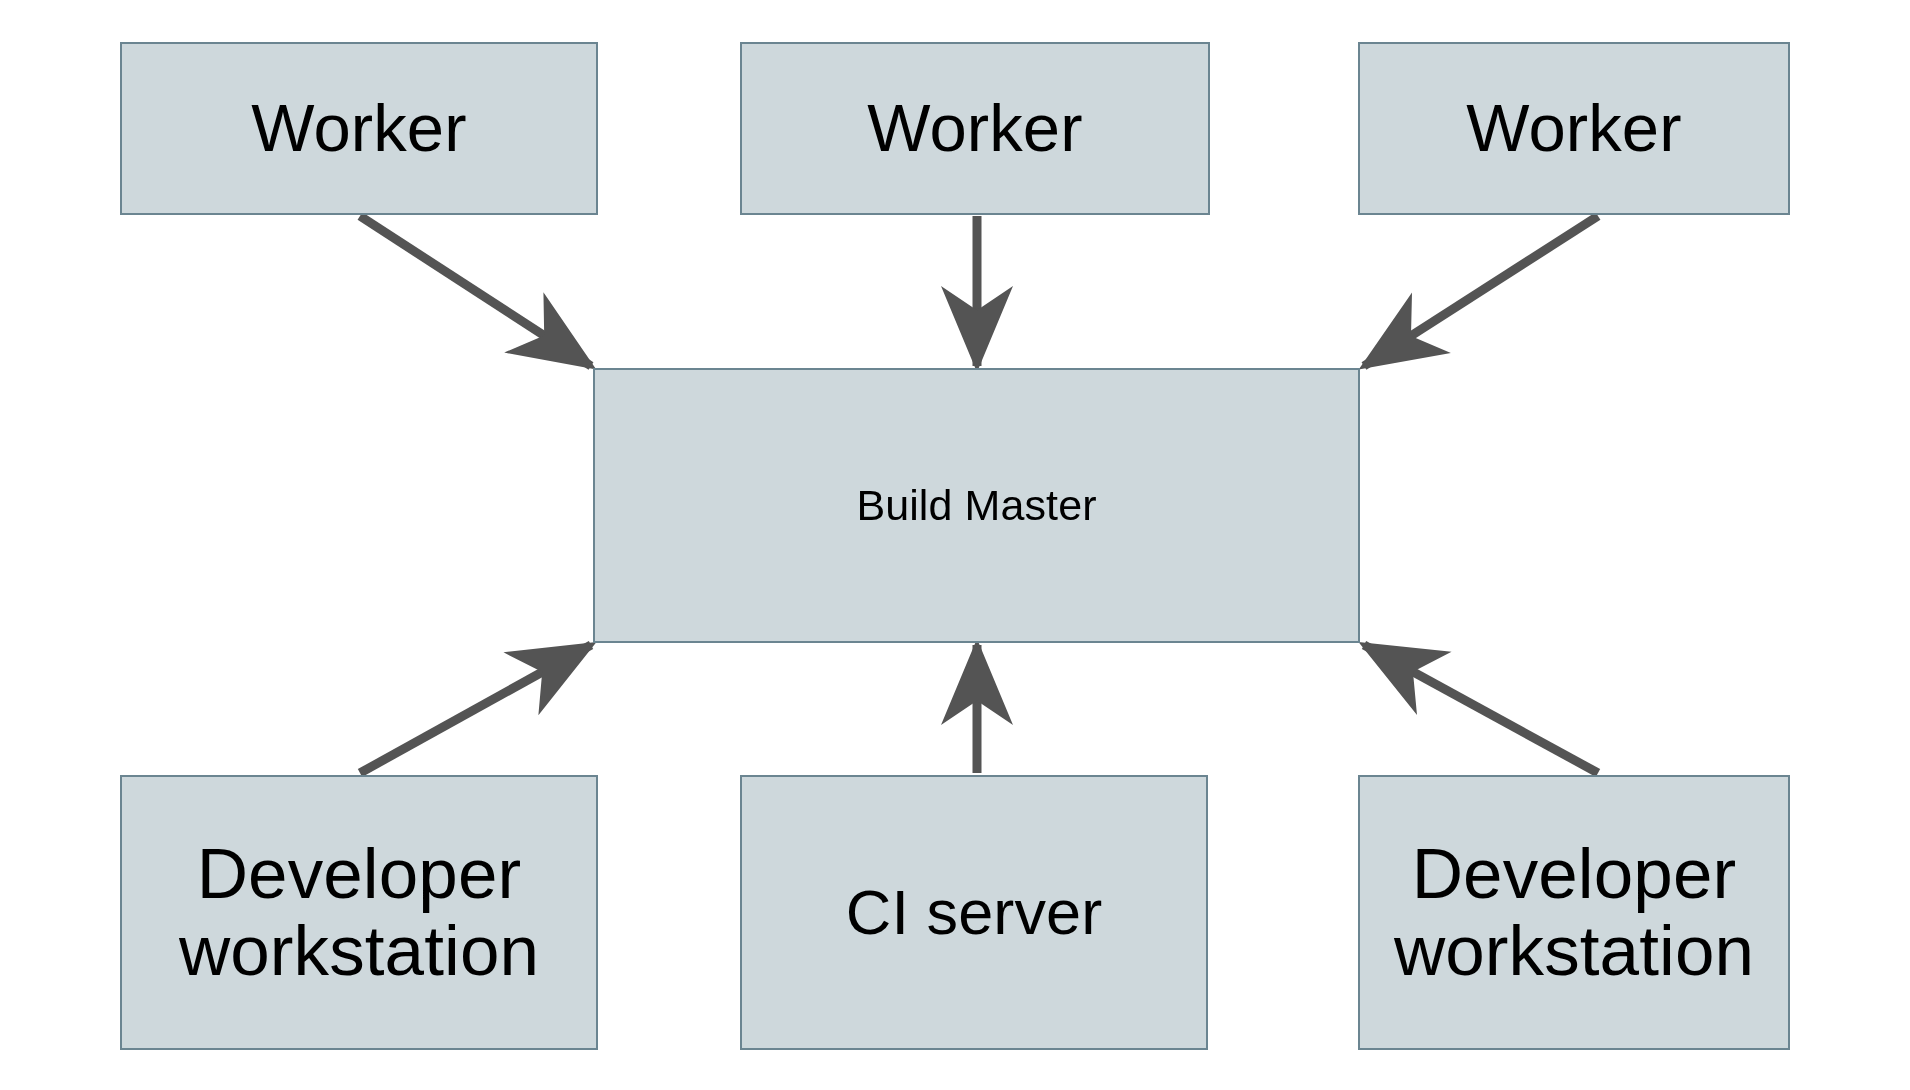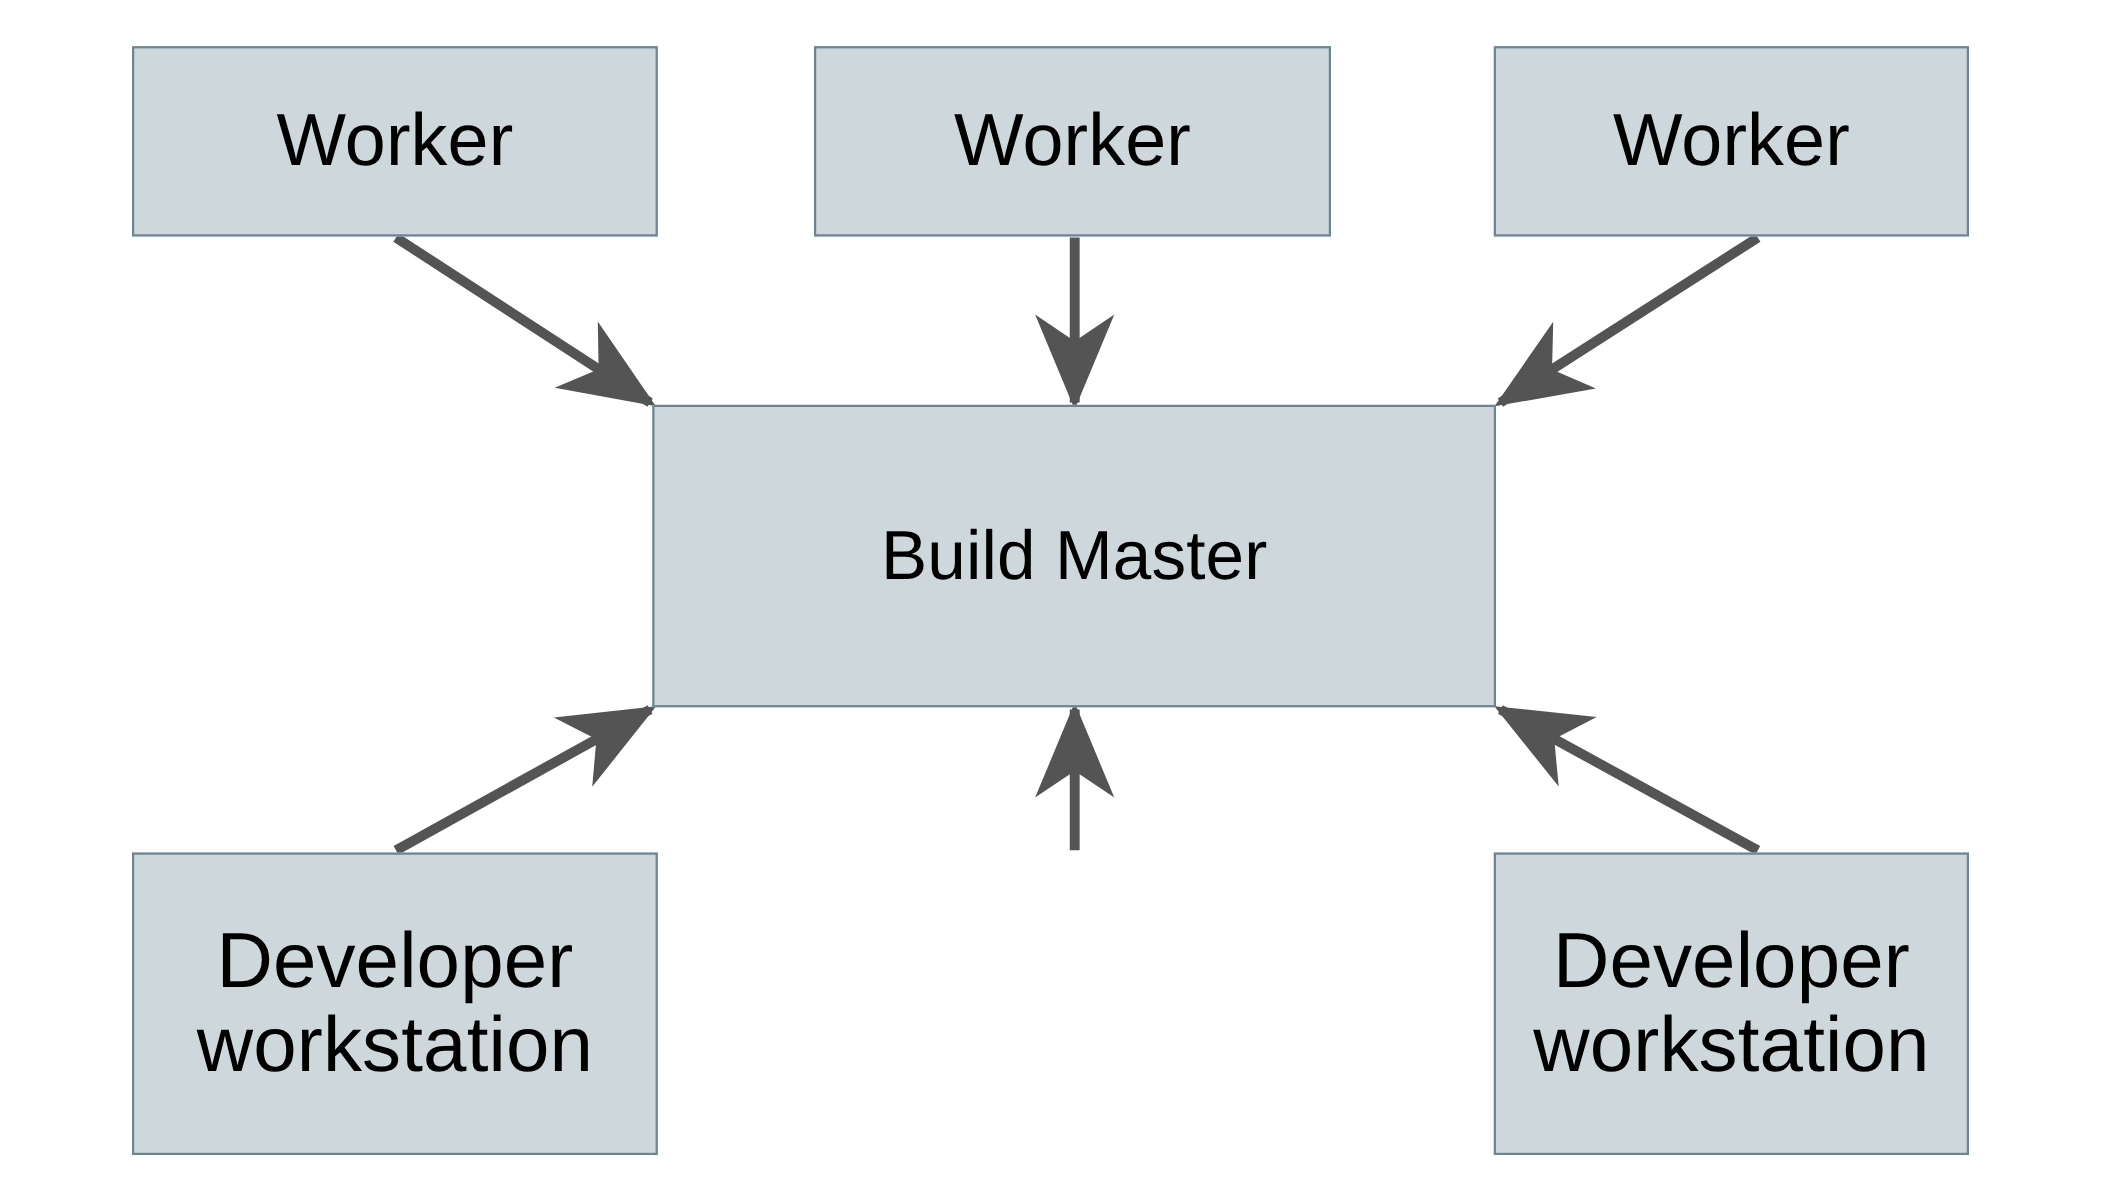--- a/index.html
+++ b/index.html
@@ -47,21 +47,21 @@
   #node-worker-2  { left:740px;  top:42px;   width:470px; height:173px; }
   #node-worker-3  { left:1358px; top:42px;   width:432px; height:173px; }
   #node-build-master { left:593px; top:368px; width:767px; height:275px; }
   #node-dev-left  { left:120px;  top:775px;  width:478px; height:275px; }
   #node-ci-server { left:740px;  top:775px;  width:468px; height:275px; }
   #node-dev-right { left:1358px; top:775px;  width:432px; height:275px; }
 
   #node-worker-1 .node-label,
   #node-worker-2 .node-label,
   #node-worker-3 .node-label { font-size: 67px; }
-  #node-build-master .node-label { font-size: 63px; }
+  #node-build-master .node-label { font-size: 43px; }
   #node-dev-left .node-label,
   #node-dev-right .node-label { font-size: 71px; }
   #node-ci-server .node-label { font-size: 63px; }
 </style>
 </head>
 <body>
 
 <div id="canvas">
 
   <svg id="arrow-layer" viewBox="0 0 1910 1090" xmlns="http://www.w3.org/2000/svg">
@@ -110,19 +110,22 @@
 
   <div class="node" id="node-build-master">
     <span class="node-label">Build Master</span>
   </div>
 
   <div class="node" id="node-dev-left">
     <span class="node-label">Developer
 workstation</span>
   </div>
 
+  <div class="node" id="node-ci-server">
+    <span class="node-label">CI server</span>
+  </div>
 
   <div class="node" id="node-dev-right">
     <span class="node-label">Developer
 workstation</span>
   </div>
 
 </div>
 
 </body></html>

